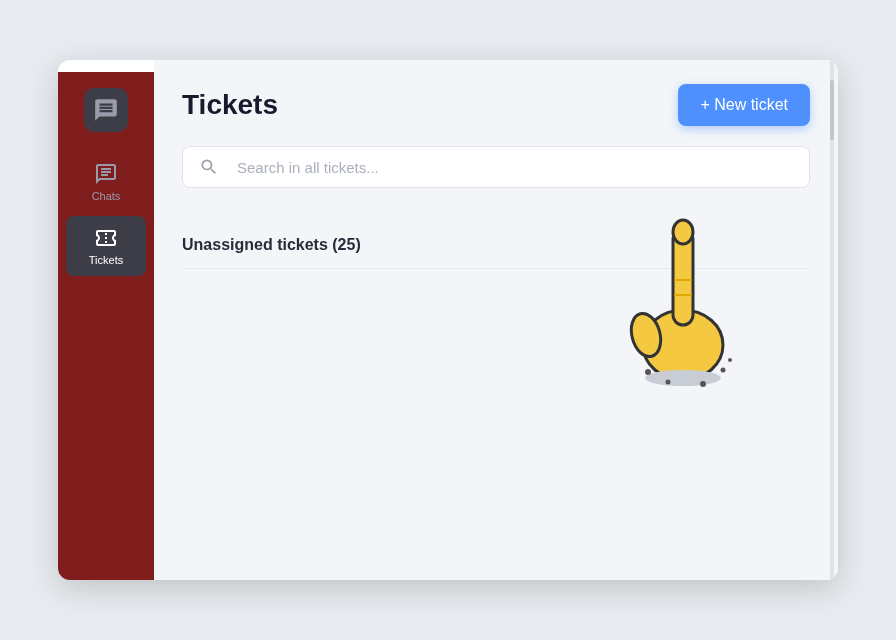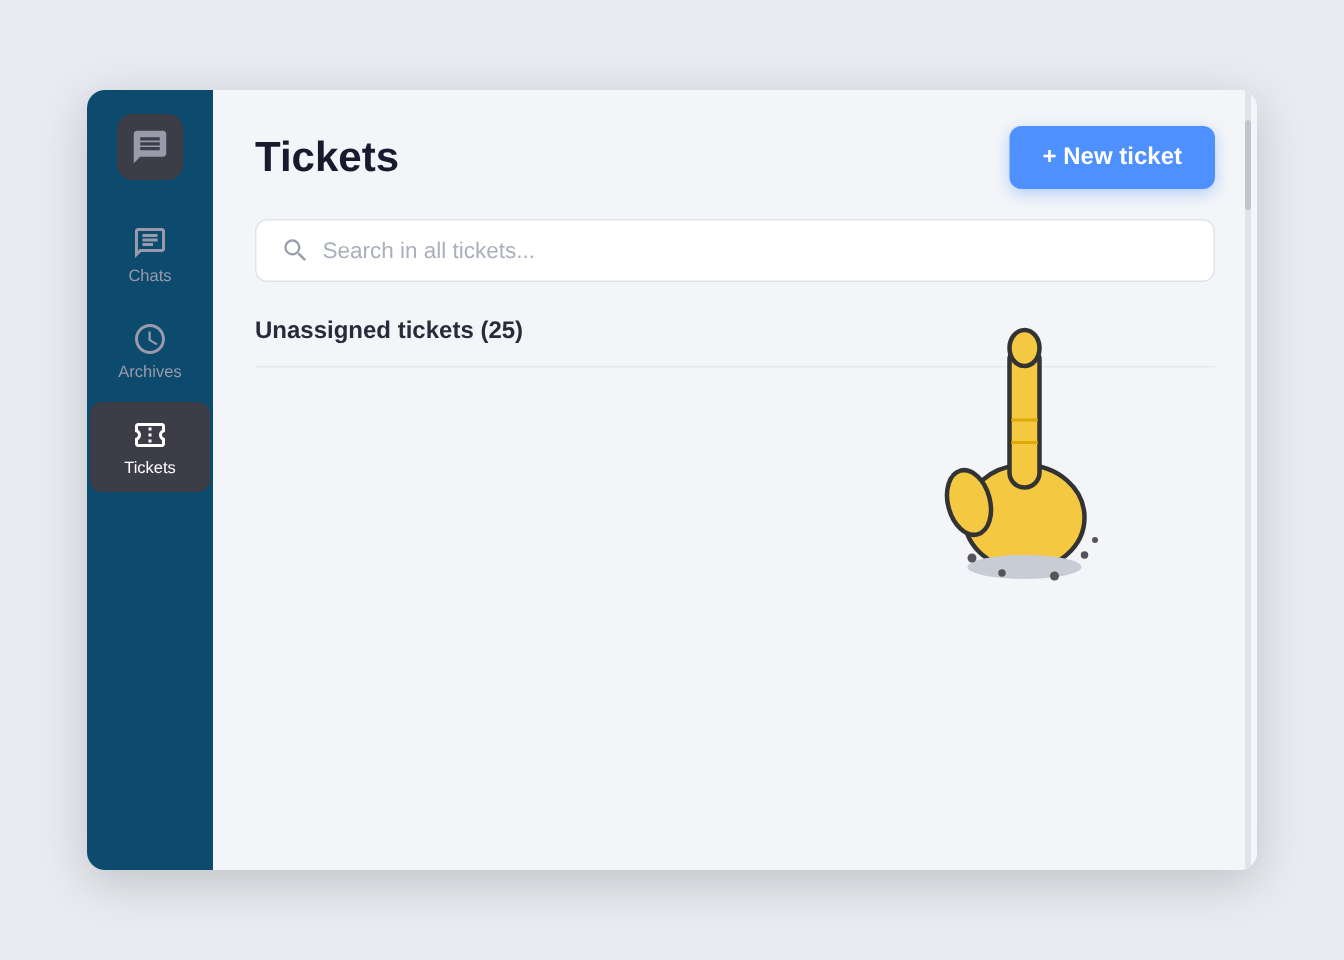--- a/index.html
+++ b/index.html
@@ -20,27 +20,28 @@
       height: 520px;
       display: flex;
       border-radius: 12px;
       overflow: hidden;
       box-shadow: 0 8px 32px rgba(0,0,0,0.18);
       background: #fff;
     }
 
     
     .sidebar {
-      width: 84px;
-      background: #0c4a6e;
+      width: 96px;
+      background: #7f1d1d;
       display: flex;
       flex-direction: column;
       align-items: center;
       padding-top: 16px;
       flex-shrink: 0;
+      margin-top: 12px;
     }
 
     .sidebar-logo {
       width: 44px;
       height: 44px;
       background: #3d3d47;
       border-radius: 10px;
       display: flex;
       align-items: center;
       justify-content: center;
@@ -107,38 +108,38 @@
       color: #1a1a2e;
     }
 
     .new-ticket-btn {
       background: #4d90fe;
       color: #fff;
       border: none;
       border-radius: 8px;
       padding: 12px 22px;
       font-size: 16px;
-      font-weight: 700;
+      font-weight: 400;
       cursor: pointer;
       display: flex;
       align-items: center;
       gap: 6px;
       box-shadow: 0 3px 10px rgba(77,144,254,0.4);
       text-align: center;
     }
 
     .search-bar {
       background: #fff;
       border: 1.5px solid #e0e4ea;
       border-radius: 8px;
       display: flex;
       align-items: center;
       padding: 10px 16px;
       margin-bottom: 24px;
-      gap: 8px;
+      gap: 18px;
     }
 
     .search-bar svg {
       width: 20px;
       height: 20px;
       fill: #9aa0ac;
       flex-shrink: 0;
     }
 
     .search-input {
@@ -164,20 +165,21 @@
       padding: 14px 0;
       border-bottom: 1px solid #e5e8ee;
       font-size: 16px;
       font-weight: 600;
       color: #2a2a3a;
       cursor: pointer;
     }
 
     .ticket-section:first-child {
       padding-top: 0;
+      margin-top: 24px;
     }
 
     
     .hand-overlay {
       position: absolute;
       right: 60px;
       top: 140px;
       width: 160px;
       height: 200px;
       pointer-events: none;
@@ -222,26 +224,20 @@
     </div>
 
     <div class="sidebar-item">
       <svg viewBox="0 0 24 24">
         <path d="M20 2H4c-1.1 0-2 .9-2 2v18l4-4h14c1.1 0 2-.9 2-2V4c0-1.1-.9-2-2-2zm0 14H5.17L4 17.17V4h16v12zM7 9h10v2H7zm0-3h10v2H7zm0 6h7v2H7z"></path>
       </svg>
       <span class="sidebar-item-label">Chats</span>
     </div>
 
 
-    <div class="sidebar-item">
-      <svg viewBox="0 0 24 24">
-        <path d="M11.99 2C6.47 2 2 6.48 2 12s4.47 10 9.99 10C17.52 22 22 17.52 22 12S17.52 2 11.99 2zM12 20c-4.42 0-8-3.58-8-8s3.58-8 8-8 8 3.58 8 8-3.58 8-8 8zm.5-13H11v6l5.25 3.15.75-1.23-4.5-2.67V7z"></path>
-      </svg>
-      <span class="sidebar-item-label">Archives</span>
-    </div>
 
     <div class="sidebar-item active">
       <svg viewBox="0 0 24 24">
         <path d="M22 10V6c0-1.1-.9-2-2-2H4c-1.1 0-1.99.9-1.99 2v4c1.1 0 1.99.9 1.99 2s-.89 2-2 2v4c0 1.1.9 2 2 2h16c1.1 0 2-.9 2-2v-4c-1.1 0-2-.9-2-2s.9-2 2-2zm-2-1.46c-1.19.69-2 1.99-2 3.46s.81 2.77 2 3.46V18H4v-2.54c1.19-.69 2-1.99 2-3.46 0-1.48-.8-2.77-1.99-3.46L4 6h16v2.54zM11 15h2v2h-2zm0-4h2v2h-2zm0-4h2v2h-2z"></path>
       </svg>
       <span class="sidebar-item-label">Tickets</span>
     </div>
   </nav>
 
   <main class="main-content">

